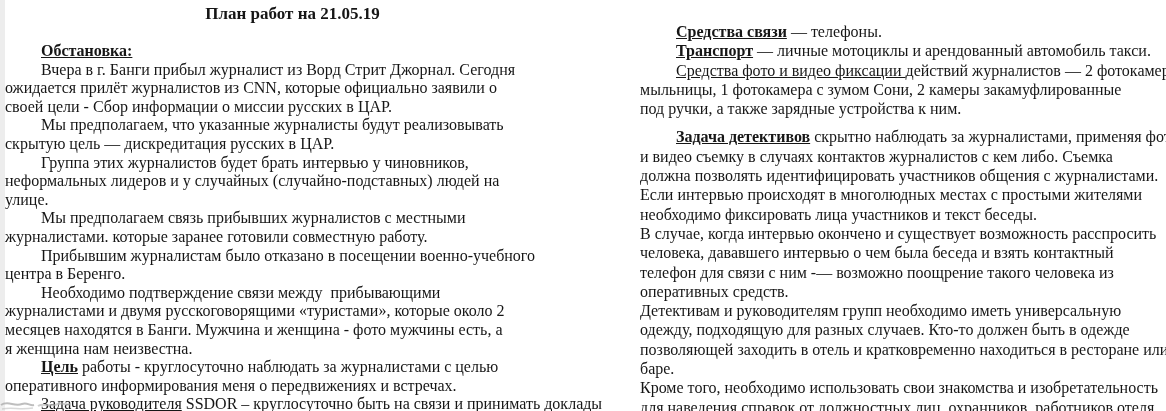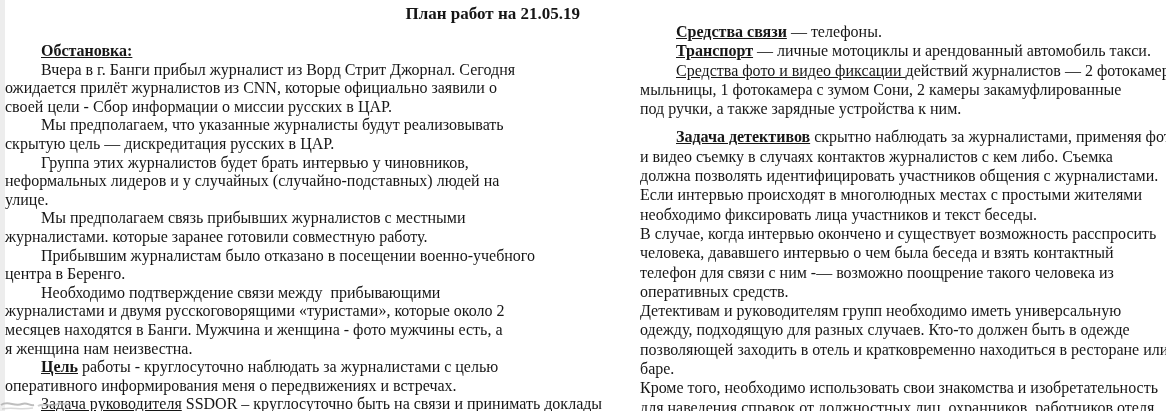--- a/index.html
+++ b/index.html
@@ -13,21 +13,21 @@
   }
   .edge-strip {
     position: absolute; left: 0; top: 0;
     width: 5px; height: 411px;
     background: #ededed;
   }
   .doc-title {
     position: absolute; left: 5px; top: 4px;
     width: 575px;
     margin: 0;
-    text-align: right;
+    text-align: center;
     font-size: 17px;
     font-weight: bold;
     white-space: pre;
   }
   .col {
     position: absolute;
     white-space: pre;
   }
   .col-left {
     left: 5px; top: 42px;

